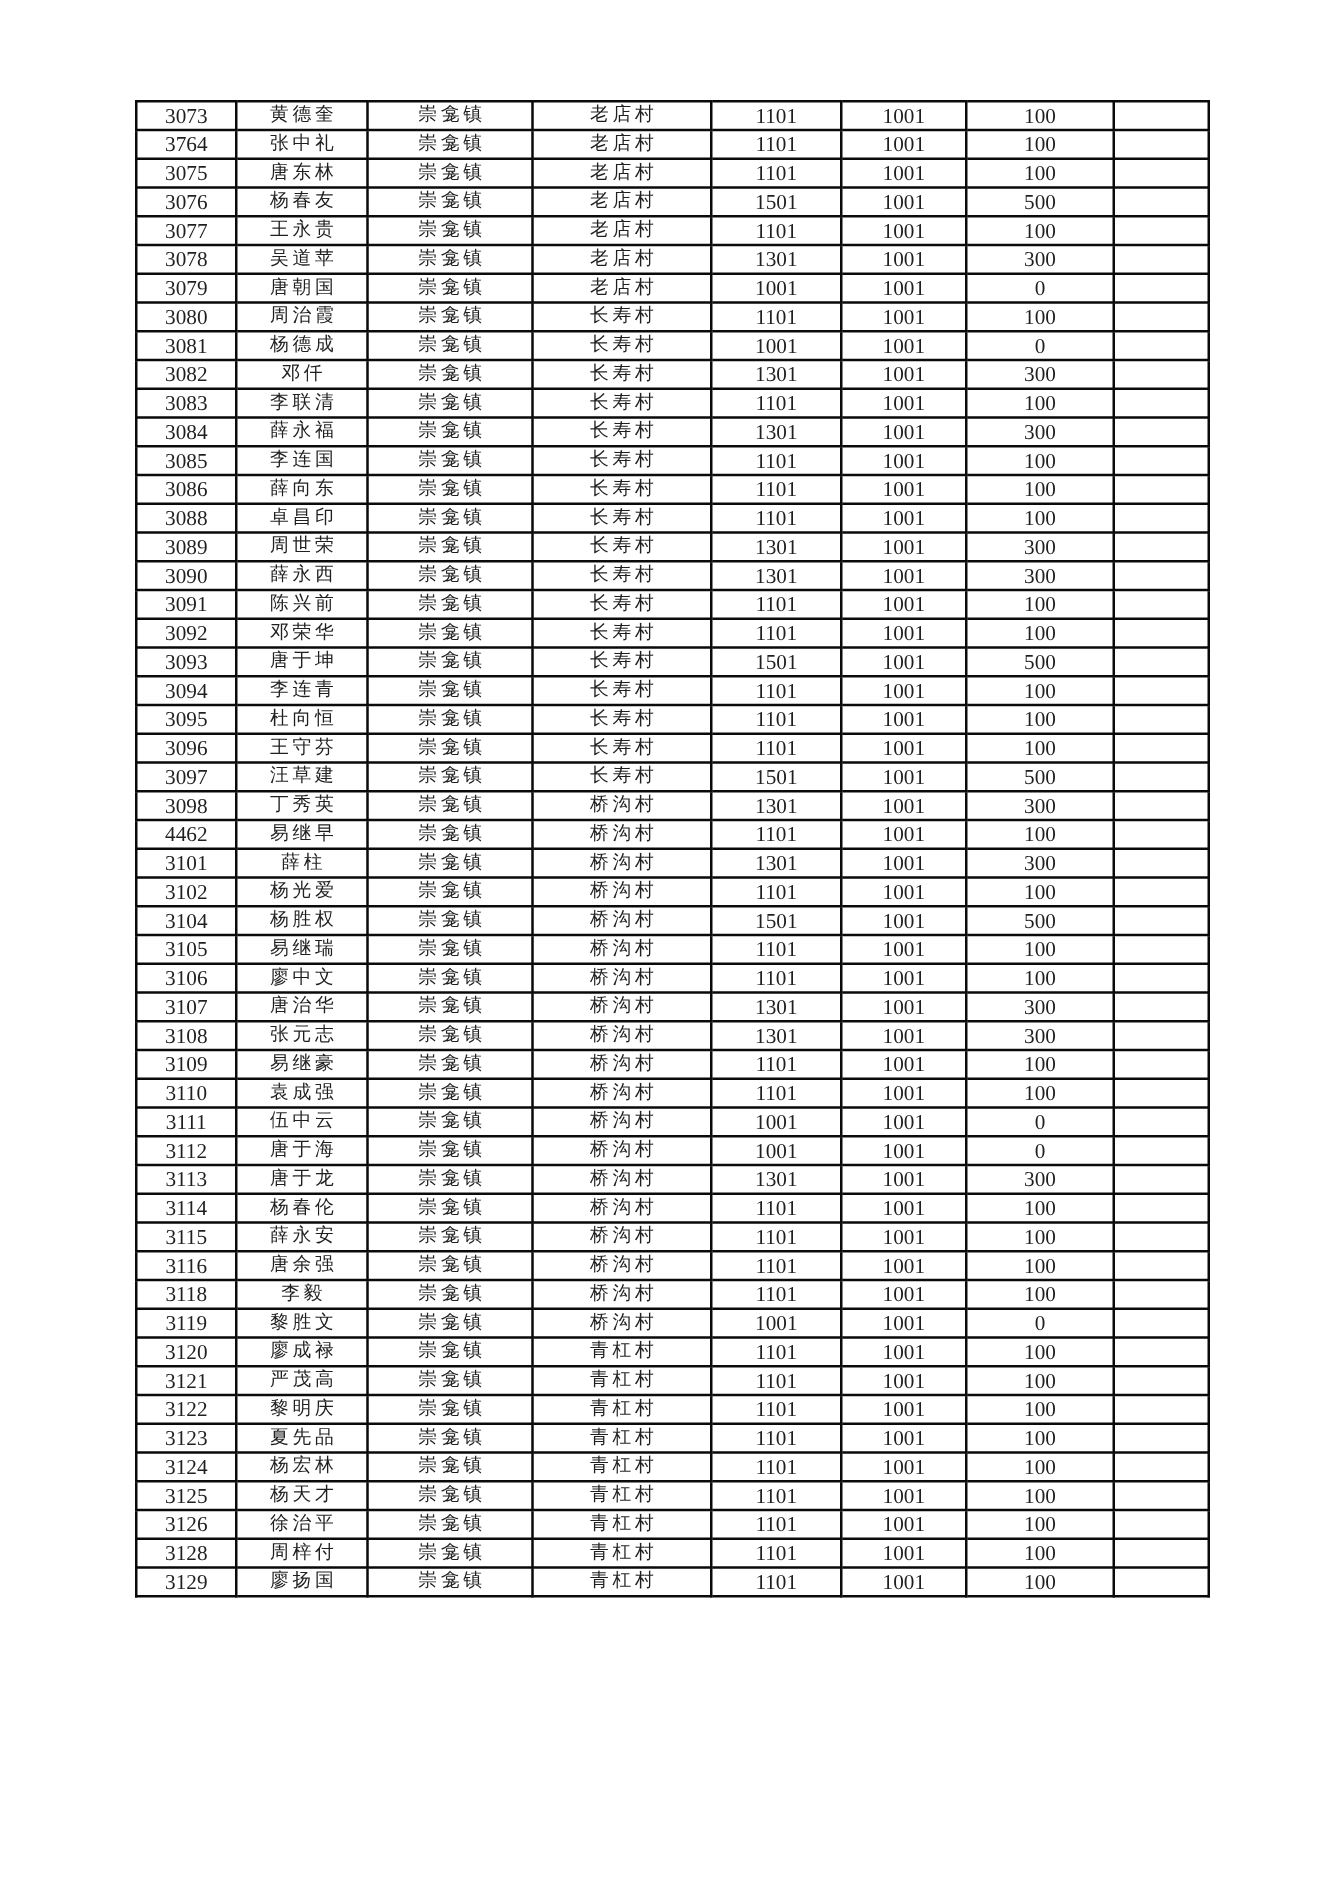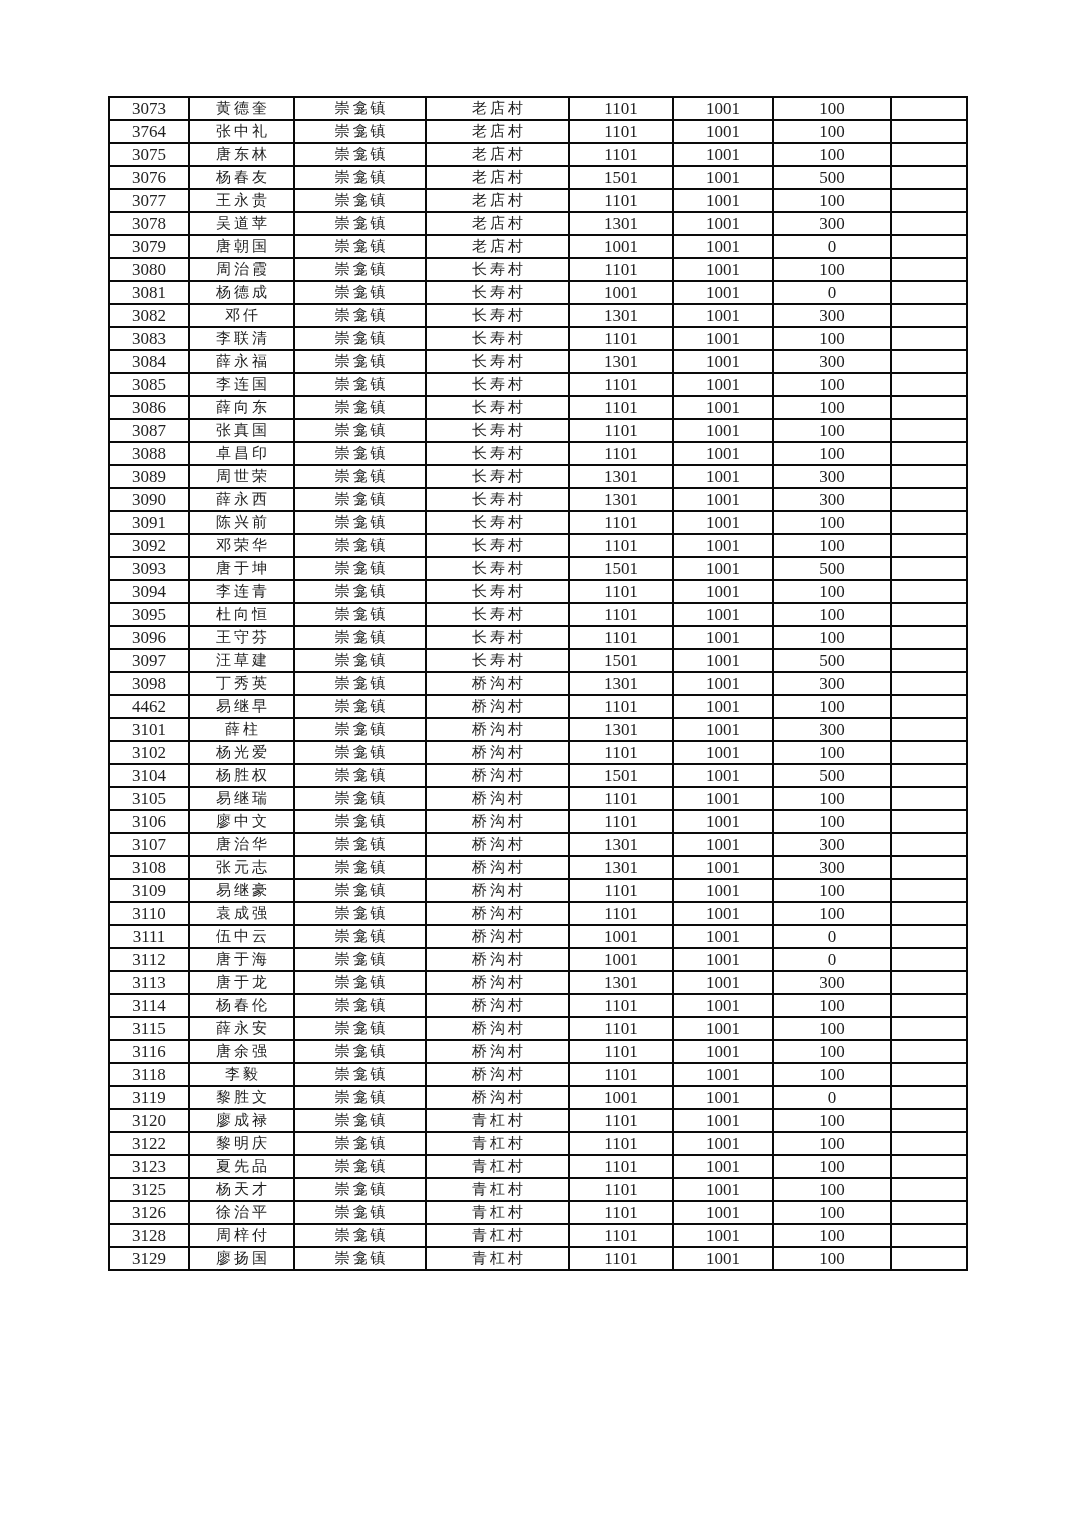--- a/index.html
+++ b/index.html
@@ -11,21 +11,21 @@
     position: relative;
     width: 1075px;
     height: 1519px;
     background: #ffffff;
     overflow: hidden;
     font-family: "Liberation Serif", "DejaVu Serif", serif;
   }
   table.grid {
     position: absolute;
     left: 108px;
-    top: 96px;
+    top: 80px;
     border-collapse: collapse;
     table-layout: fixed;
   }
   table.grid td {
     border: 2px solid #0a0a0a;
     height: 21px;
     line-height: 21px;
     padding: 0;
     margin: 0;
     text-align: center;
@@ -203,30 +203,20 @@
           <td class="num">3086</td>
           <td class="zh">薛向东</td>
           <td class="zh">崇龛镇</td>
           <td class="zh">长寿村</td>
           <td class="num">1101</td>
           <td class="num">1001</td>
           <td class="num">100</td>
           <td class="num"></td>
         </tr>
         <tr>
-          <td class="num">3087</td>
-          <td class="zh">张真国</td>
-          <td class="zh">崇龛镇</td>
-          <td class="zh">长寿村</td>
-          <td class="num">1101</td>
-          <td class="num">1001</td>
-          <td class="num">100</td>
-          <td class="num"></td>
-        </tr>
-        <tr>
           <td class="num">3088</td>
           <td class="zh">卓昌印</td>
           <td class="zh">崇龛镇</td>
           <td class="zh">长寿村</td>
           <td class="num">1101</td>
           <td class="num">1001</td>
           <td class="num">100</td>
           <td class="num"></td>
         </tr>
         <tr>
@@ -513,32 +503,52 @@
           <td class="num">3120</td>
           <td class="zh">廖成禄</td>
           <td class="zh">崇龛镇</td>
           <td class="zh">青杠村</td>
           <td class="num">1101</td>
           <td class="num">1001</td>
           <td class="num">100</td>
           <td class="num"></td>
         </tr>
         <tr>
+          <td class="num">3121</td>
+          <td class="zh">严茂高</td>
+          <td class="zh">崇龛镇</td>
+          <td class="zh">青杠村</td>
+          <td class="num">1101</td>
+          <td class="num">1001</td>
+          <td class="num">100</td>
+          <td class="num"></td>
+        </tr>
+        <tr>
           <td class="num">3122</td>
           <td class="zh">黎明庆</td>
           <td class="zh">崇龛镇</td>
           <td class="zh">青杠村</td>
           <td class="num">1101</td>
           <td class="num">1001</td>
           <td class="num">100</td>
           <td class="num"></td>
         </tr>
         <tr>
           <td class="num">3123</td>
           <td class="zh">夏先品</td>
+          <td class="zh">崇龛镇</td>
+          <td class="zh">青杠村</td>
+          <td class="num">1101</td>
+          <td class="num">1001</td>
+          <td class="num">100</td>
+          <td class="num"></td>
+        </tr>
+        <tr>
+          <td class="num">3124</td>
+          <td class="zh">杨宏林</td>
           <td class="zh">崇龛镇</td>
           <td class="zh">青杠村</td>
           <td class="num">1101</td>
           <td class="num">1001</td>
           <td class="num">100</td>
           <td class="num"></td>
         </tr>
         <tr>
           <td class="num">3125</td>
           <td class="zh">杨天才</td>

